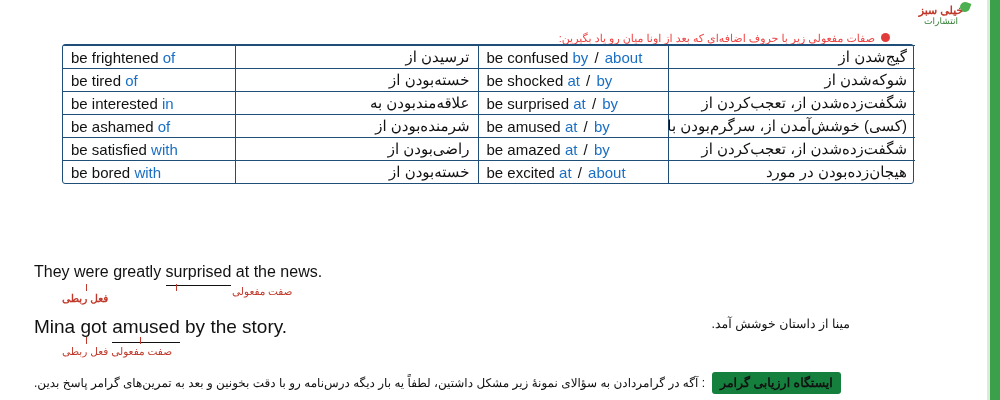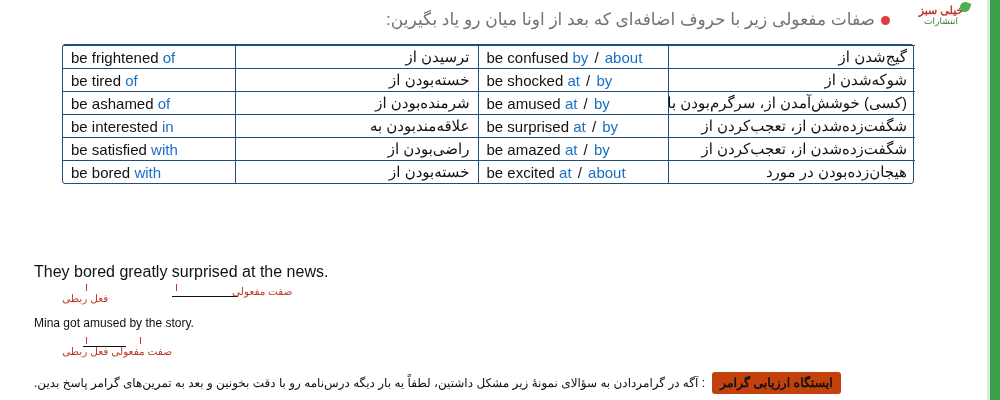--- a/index.html
+++ b/index.html
@@ -55,24 +55,24 @@
     right: 6px; top: -2px;
     width: 10px; height: 10px;
     background: #4caf50;
     border-radius: 50% 0 50% 50%;
     transform: rotate(20deg);
   }
 
   
   .intro {
     position: absolute;
-    right: 110px; top: 9px;
-    direction: rtl;
-    font-size: 17px;
-    color: #737373;
+    right: 110px; top: 32px;
+    direction: rtl;
+    font-size: 11px;
+    color: #ef4444;
     white-space: nowrap;
   }
   .bullet-dot {
     display: inline-block;
     width: 9px; height: 9px;
     border-radius: 50%;
     background: #e23b3b;
     margin-left: 6px;
     position: relative;
     top: 0px;
@@ -122,25 +122,25 @@
   .ex1 {
     position: absolute;
     left: 34px; top: 263px;
     font-size: 16px;
     color: #111;
     white-space: nowrap;
   }
   .ex2 {
     position: absolute;
     left: 34px; top: 316px;
-    font-size: 12px;
-    color: #111;
-    white-space: nowrap;
-  }
-  .u-solid { border-bottom: 1.4px solid #111; padding-bottom: 16px; }
+    font-size: 19px;
+    color: #111;
+    white-space: nowrap;
+  }
+  .u-solid { border-bottom: 1.4px solid #111; padding-bottom: 5px; }
 
   .fa-trans1 {
     position: absolute;
     right: 130px; top: 264px;
     direction: rtl;
     font-size: 12.5px;
     color: #111;
     white-space: nowrap;
   }
   .fa-trans2 {
@@ -153,42 +153,42 @@
   }
 
   
   .ann {
     position: absolute;
     direction: rtl;
     font-size: 10.5px;
     color: #c0392b;
     white-space: nowrap;
   }
-  .ann-a { left: 62px;  top: 292px; }
+  .ann-a { left: 62px;  top: 292px; font-weight: bold; }
   .ann-c { left: 232px; top: 285px; font-family: Liberation Serif, serif; }
   .ann-d { left: 62px;  top: 345px; }
 
   
   .tick {
     position: absolute;
     width: 1px; height: 7px;
     background: #c0392b;
   }
 
   
   .bottom {
     position: absolute;
     left: 34px; top: 372px;
     display: flex;
     align-items: center;
     gap: 7px;
     direction: rtl;
   }
   .badge {
-    background: #c2410c;
+    background: #15803d;
     color: #111;
     font-size: 12.5px;
     font-weight: bold;
     padding: 3px 8px 4px;
     border-radius: 3px;
     direction: rtl;
     white-space: nowrap;
   }
   .bottom-text {
     font-size: 12px;
@@ -230,59 +230,60 @@
             <td class="en">be confused <span class="prep">by</span> <span class="slash">/</span> <span class="prep">about</span></td>
             <td class="fa last">گیج‌شدن از</td>
           </tr>
           <tr>
             <td class="en first">be tired <span class="prep">of</span></td>
             <td class="fa">خسته‌بودن از</td>
             <td class="en">be shocked <span class="prep">at</span> <span class="slash">/</span> <span class="prep">by</span></td>
             <td class="fa last">شوکه‌شدن از</td>
           </tr>
           <tr>
+            <td class="en first">be interested <span class="prep">in</span></td>
+            <td class="fa">علاقه‌مندبودن به</td>
+            <td class="en">be surprised <span class="prep">at</span> <span class="slash">/</span> <span class="prep">by</span></td>
+            <td class="fa last">شگفت‌زده‌شدن از، تعجب‌کردن از</td>
+          </tr>
+          <tr>
             <td class="en first">be ashamed <span class="prep">of</span></td>
             <td class="fa">شرمنده‌بودن از</td>
             <td class="en">be amused <span class="prep">at</span> <span class="slash">/</span> <span class="prep">by</span></td>
             <td class="fa last">(کسی) خوشش‌آمدن از، سرگرم‌بودن با</td>
           </tr>
           <tr>
-            <td class="en first">be interested <span class="prep">in</span></td>
-            <td class="fa">علاقه‌مندبودن به</td>
-            <td class="en">be surprised <span class="prep">at</span> <span class="slash">/</span> <span class="prep">by</span></td>
-            <td class="fa last">شگفت‌زده‌شدن از، تعجب‌کردن از</td>
-          </tr>
-          <tr>
             <td class="en first">be satisfied <span class="prep">with</span></td>
             <td class="fa">راضی‌بودن از</td>
             <td class="en">be amazed <span class="prep">at</span> <span class="slash">/</span> <span class="prep">by</span></td>
             <td class="fa last">شگفت‌زده‌شدن از، تعجب‌کردن از</td>
           </tr>
           <tr>
             <td class="en first">be bored <span class="prep">with</span></td>
             <td class="fa">خسته‌بودن از</td>
             <td class="en">be excited <span class="prep">at</span> <span class="slash">/</span> <span class="prep">about</span></td>
             <td class="fa last">هیجان‌زده‌بودن در مورد</td>
           </tr>
         </tbody>
     </table>
   </div>
 
   <div class="ex1">
-    <span>They bored greatly </span><span class="u-solid">surprised</span><span> at the news.</span>
+    <span>They were greatly </span><span class="u-solid">surprised</span><span> at the news.</span>
   </div>
 
   <div class="tick" style="left:86px; top:284px;"></div>
   <div class="tick" style="left:176px; top:284px;"></div>
   <div class="ann ann-a">فعل ربطی</div>
   <div class="ann ann-c">صفت مفعولی</div>
 
   <div class="ex2">
     <span>Mina got </span><span class="u-solid">amused</span><span> by the story.</span>
   </div>
+  <div class="fa-trans2">مینا از داستان خوشش آمد.</div>
 
   <div class="tick" style="left:86px; top:337px;"></div>
   <div class="tick" style="left:140px; top:337px;"></div>
   <div class="ann ann-d">صفت مفعولی  فعل ربطی</div>
 
   <div class="bottom">
     <span class="badge">ایستگاه ارزیابی گرامر</span>
     <span class="bottom-text">: آگه در گرامر‌دادن به سؤالای نمونهٔ زیر مشکل داشتین، لطفاً یه بار دیگه درس‌نامه رو با دقت بخونین و بعد به تمرین‌های گرامر پاسخ بدین.</span>
   </div>
 

